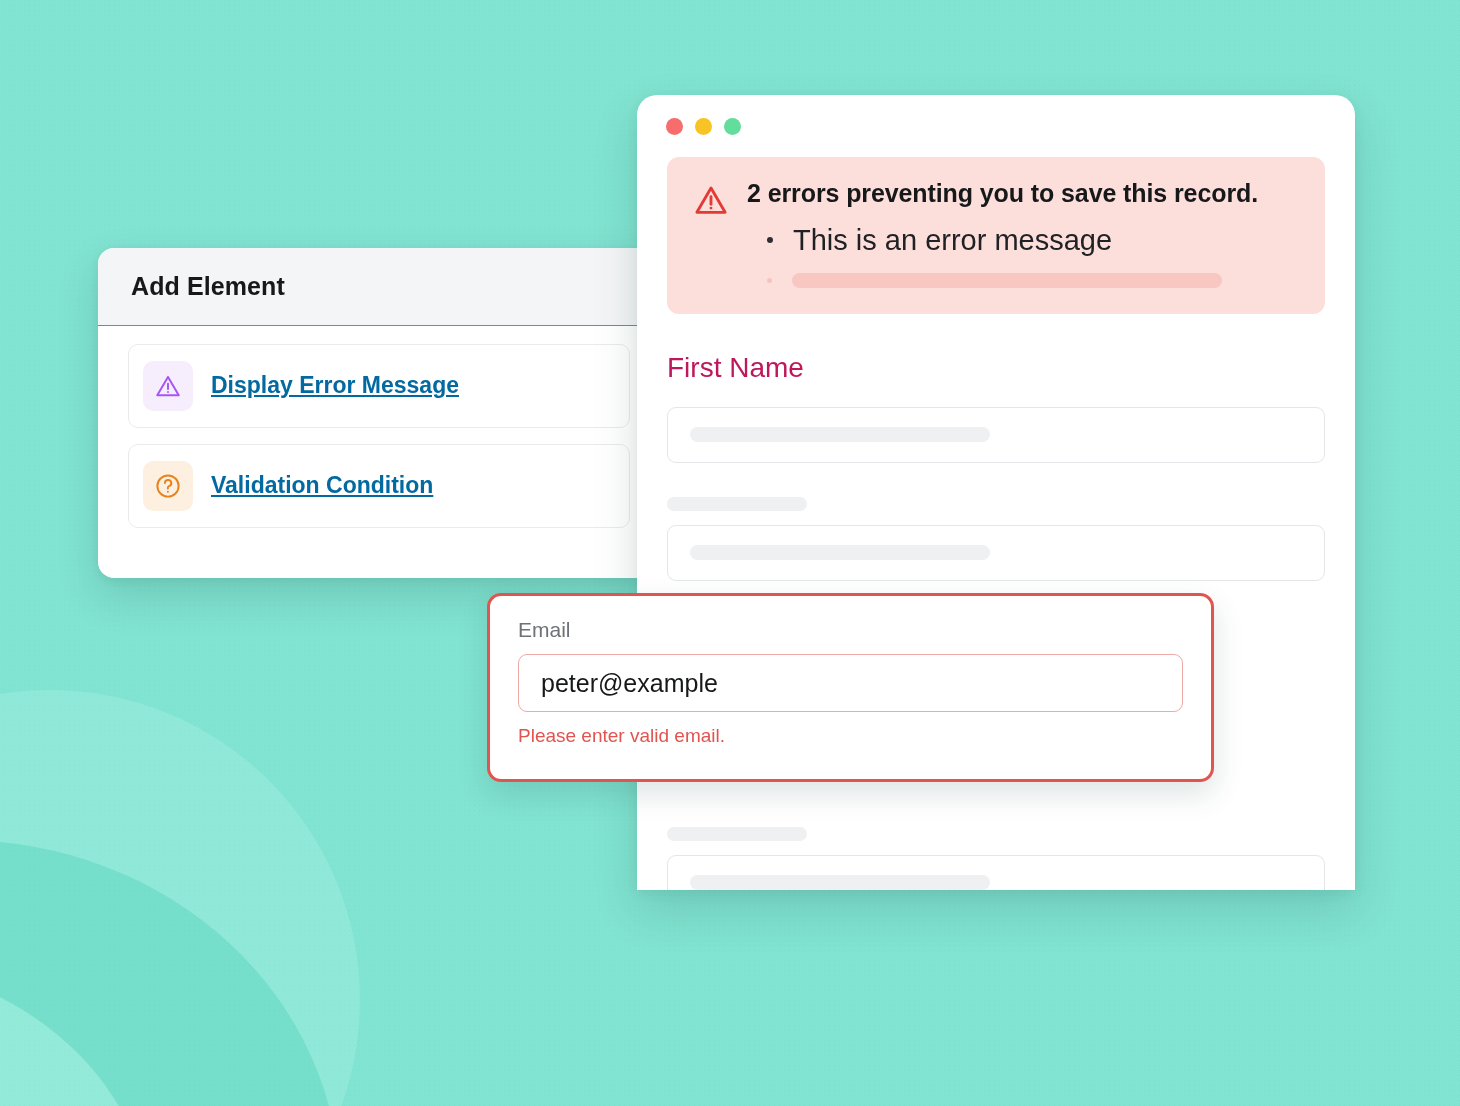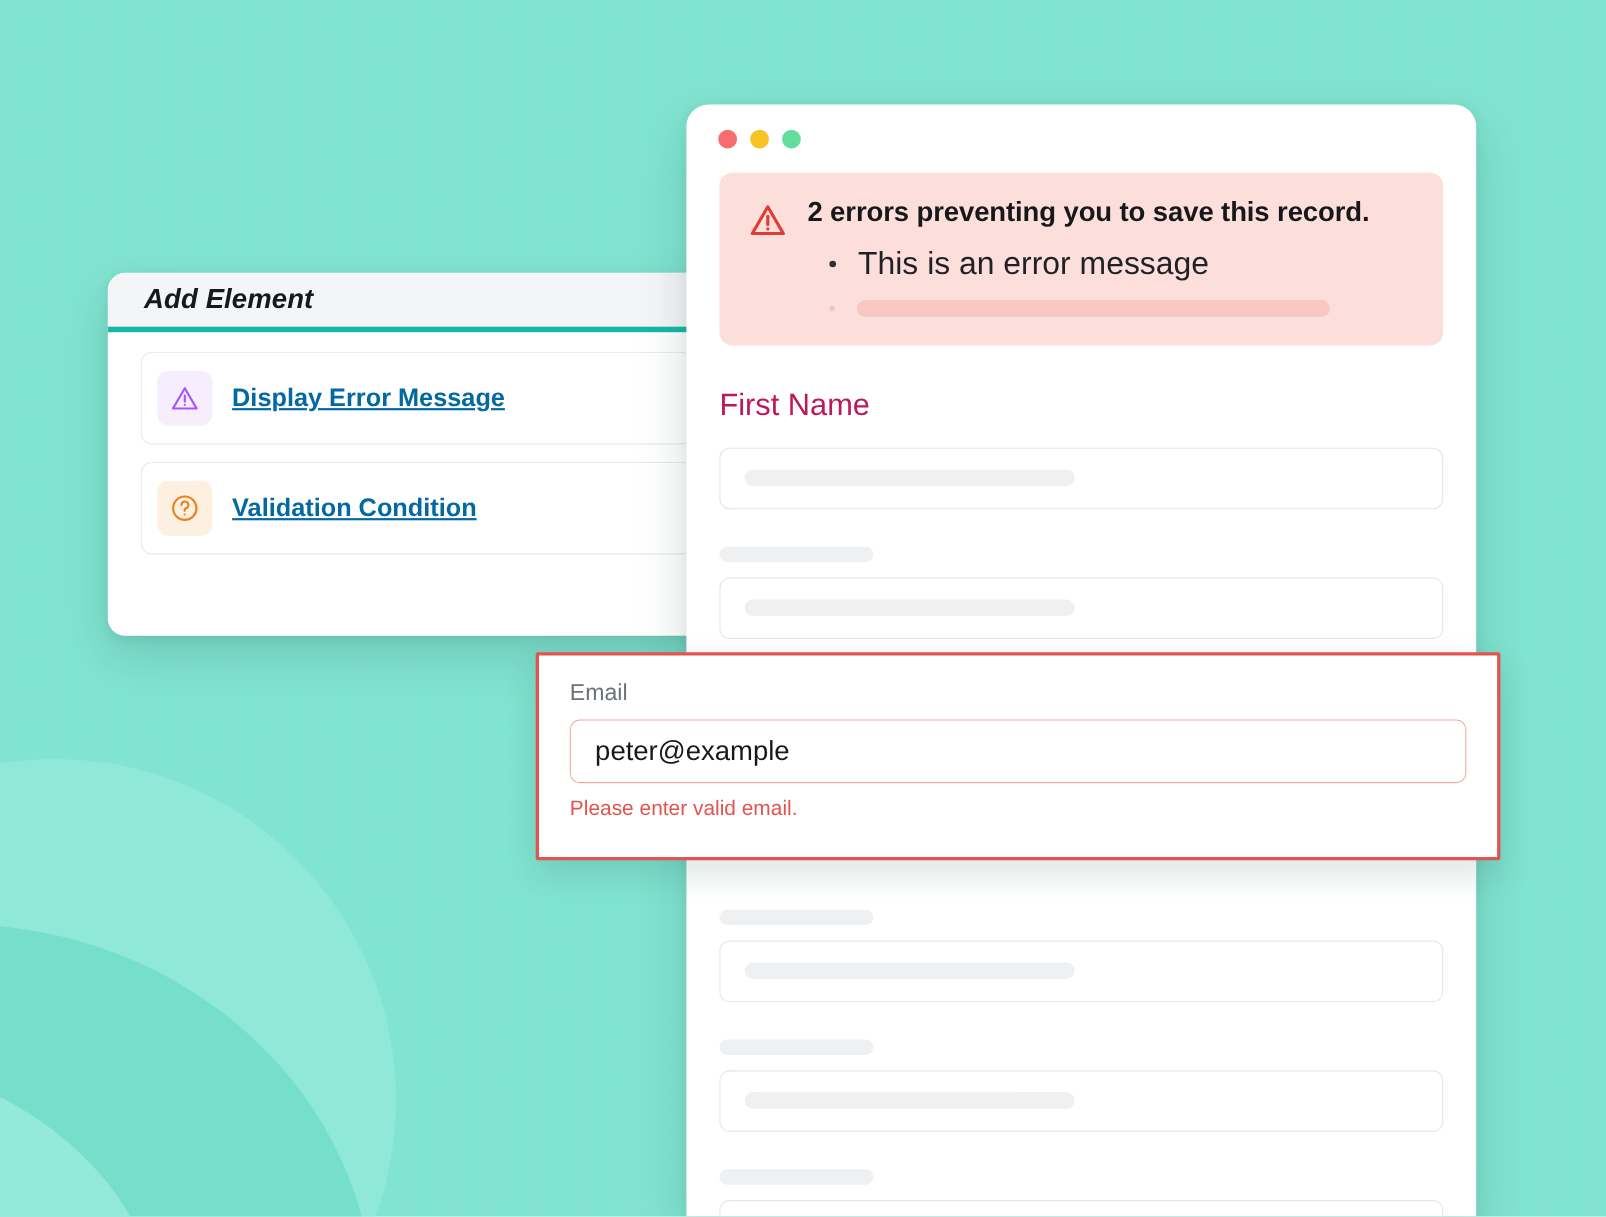--- a/index.html
+++ b/index.html
@@ -52,26 +52,25 @@
   #add-element-panel {
     position: absolute;
     left: 98px; top: 248px;
     width: 560px; height: 330px;
     background: #ffffff;
     border-radius: 16px;
     box-shadow: 0 18px 42px rgba(20,70,62,.16), 0 3px 10px rgba(20,70,62,.07);
     overflow: hidden;
   }
   #add-element-header {
-    height: 54px;
+    height: 78px;
     background: #f4f5f6;
-    border-bottom: 5px solid #14b8a6;
+    border-bottom: 1px solid #14b8a6;
     display: flex; align-items: center;
     padding-left: 33px;
-    font-style: italic;
   }
   #add-element-header .title {
     font-size: 25px; font-weight: bold; color: #17181a;
     letter-spacing: .1px;
   }
   #add-element-body { padding: 18px 0 0 0; }
   .elem-card {
     margin: 0 28px 16px 30px;
     height: 84px;
     border: 1px solid #e9eaec;
@@ -98,22 +97,22 @@
     border-radius: 6px;
     background: #edeff1;
     margin-top: 12px;
   }
   .skel-w1 { width: 300px; }
   .skel-w2 { width: 410px; }
 
   
   #record-window {
     position: absolute;
-    left: 624px; top: 95px;
-    width: 718px; height: 1011px;
+    left: 637px; top: 95px;
+    width: 718px; height: 795px;
     background: #ffffff;
     border-radius: 20px 20px 0 0;
     box-shadow: 0 20px 46px rgba(20,70,62,.16), 0 3px 12px rgba(20,70,62,.07);
     overflow: hidden;
   }
   #titlebar {
     height: 62px;
     display: flex; align-items: center;
     padding-left: 29px;
     gap: 12px;
@@ -181,24 +180,24 @@
   }
   .input-skel {
     height: 15px; width: 300px;
     border-radius: 8px; background: #eef0f2;
   }
 
   
   #email-card {
     position: absolute;
     left: 487px; top: 593px;
-    width: 877px; height: 189px;
+    width: 727px; height: 189px;
     background: #ffffff;
     border: 3px solid #e2544f;
-    border-radius: 2px;
+    border-radius: 14px;
     box-shadow: 0 12px 30px rgba(20,70,62,.14);
     padding: 22px 28px 0 28px;
   }
   #email-label {
     font-size: 21px; color: #6d7278;
     display: block; margin-bottom: 12px;
   }
   #email-input {
     height: 58px;
     border: 1px solid #eeaaa6;

